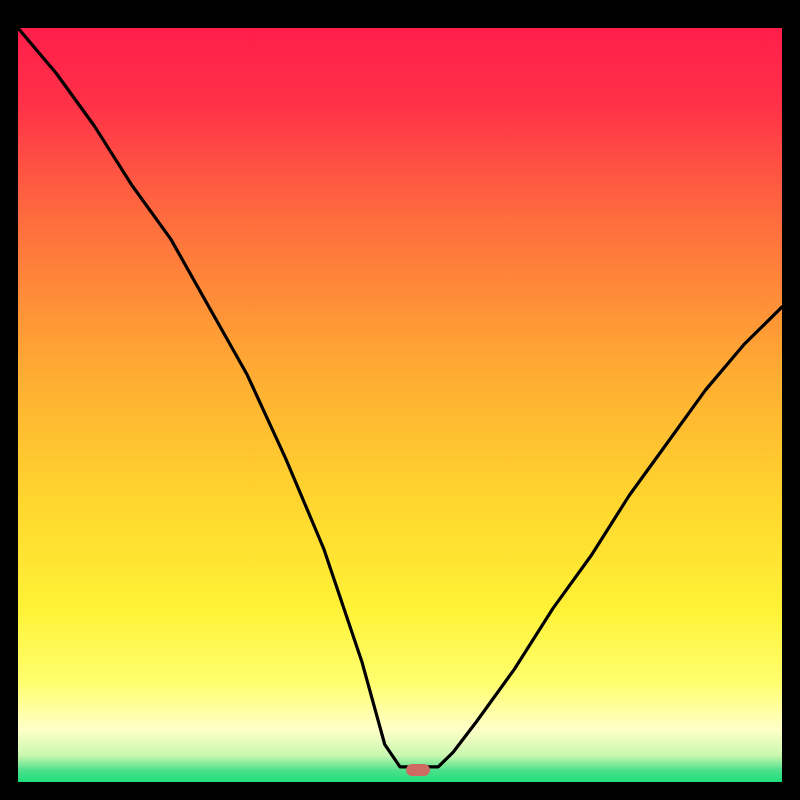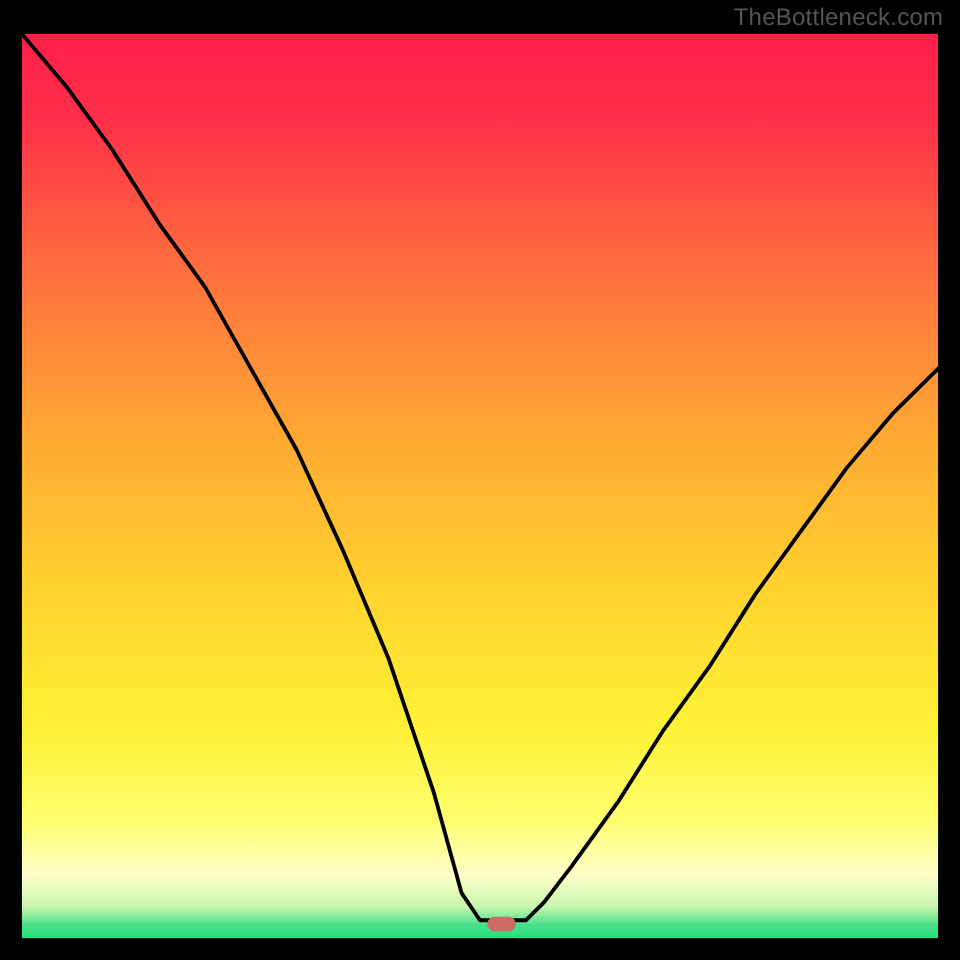--- a/index.html
+++ b/index.html
@@ -50,21 +50,20 @@
     background: #cf6a62;
     transform: translate(-50%, -50%);
     z-index: 3;
   }
 </style>
 </head>
 <body>
 
 <div class="frame">
 
-  <div class="watermark">TheBottleneck.com</div>
 
   <div class="plot-area">
 
     <svg class="plot-svg" viewBox="0 0 764 754" preserveAspectRatio="none">
       <defs>
         <linearGradient id="bg-grad" x1="0" y1="0" x2="0" y2="1">
             <stop offset="0%" stop-color="#ff1e4a"></stop>
             <stop offset="10%" stop-color="#ff3148"></stop>
             <stop offset="25%" stop-color="#ff6b3e"></stop>
             <stop offset="45%" stop-color="#ffaa33"></stop>

